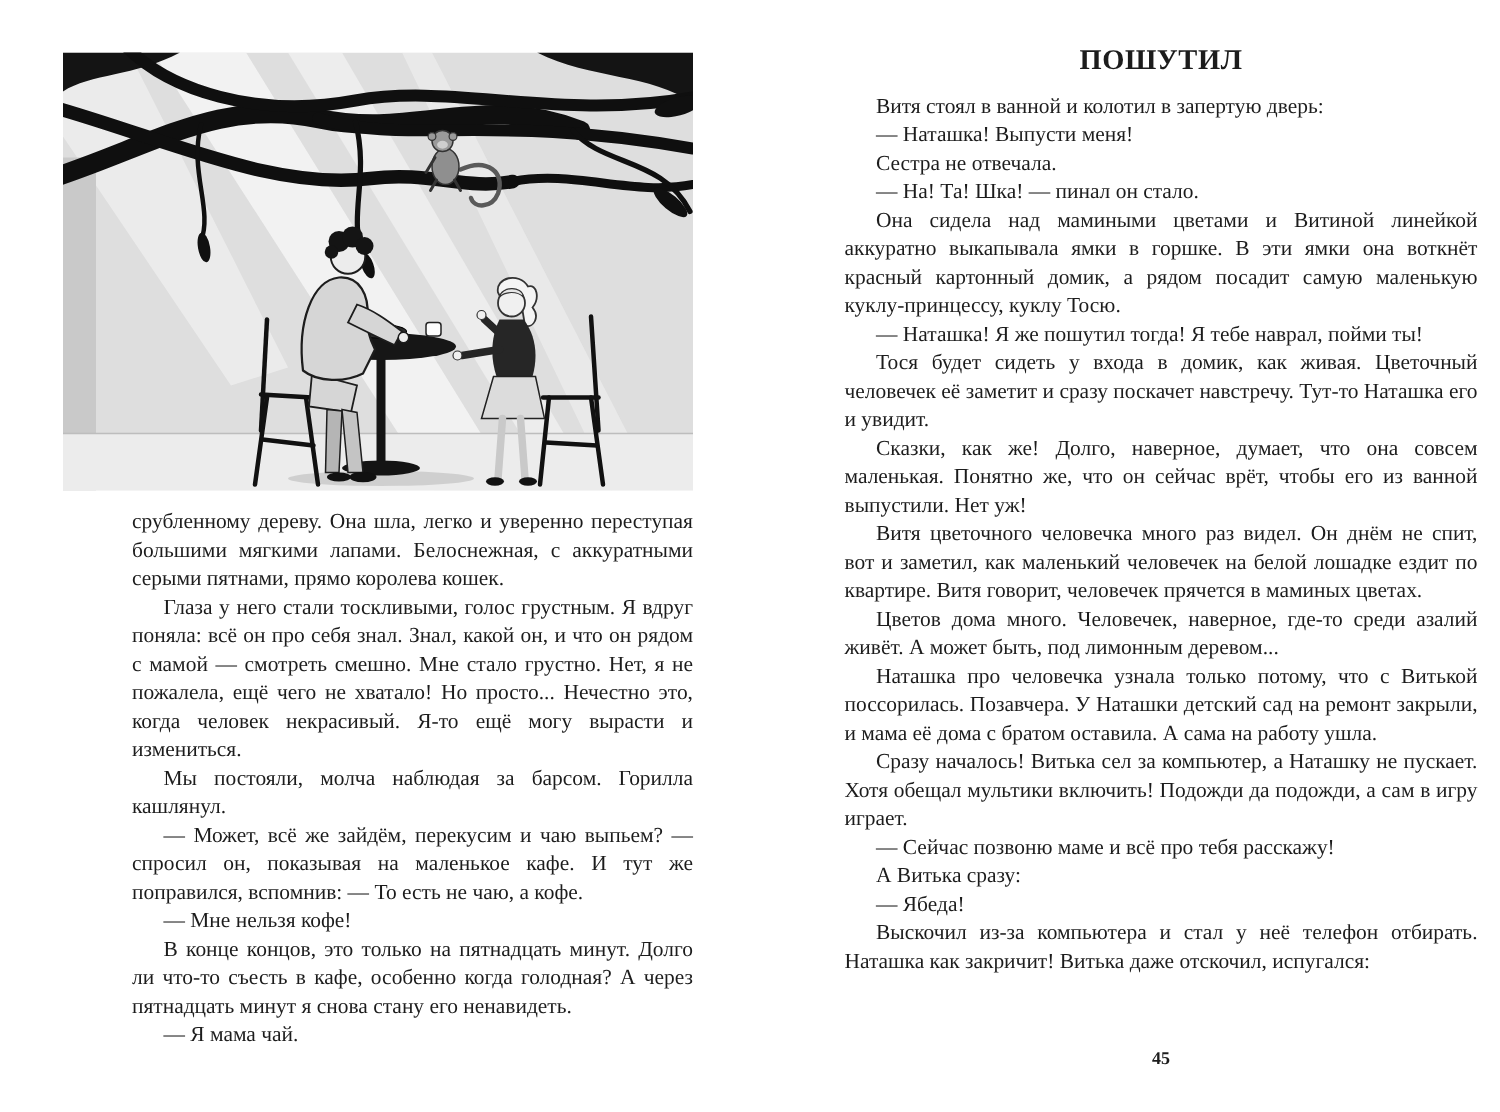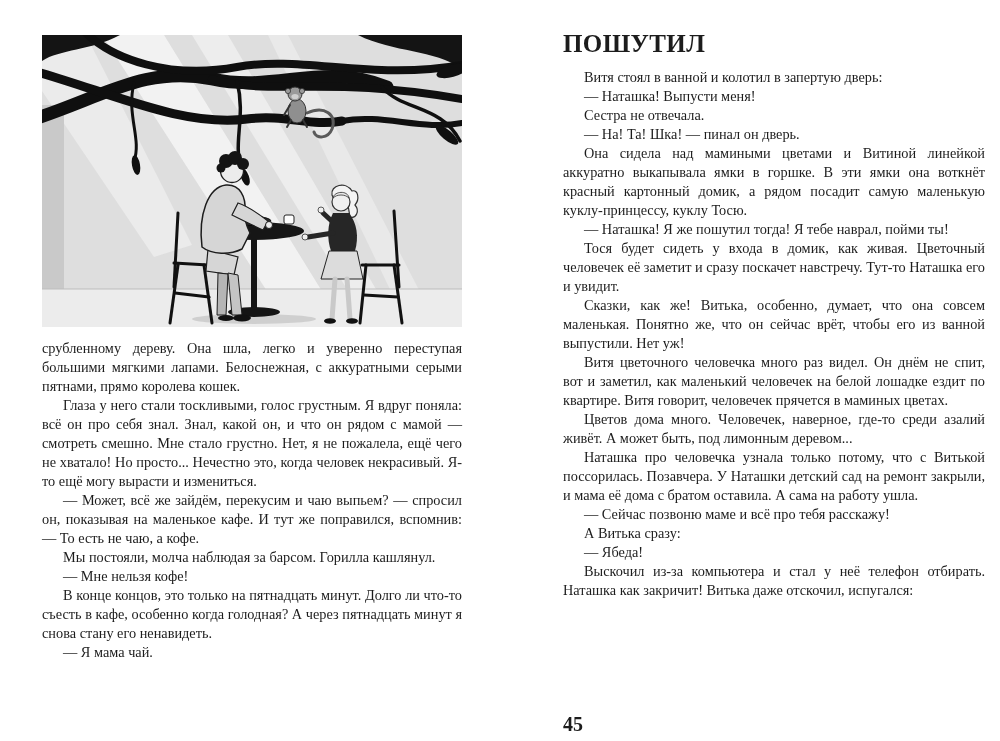--- a/index.html
+++ b/index.html
@@ -9,28 +9,28 @@
     font-family:"Liberation Serif","DejaVu Serif",serif;
   }
   .page{position:absolute;}
   .page-left{left:42px;top:35px;width:420px;}
   .page-right{left:563px;top:28px;width:422px;}
   .illo{margin:0;width:420px;height:292px;display:block;}
   .illo svg{display:block;width:420px;height:292px;}
   .bodytext{font-size:14.3px;line-height:19px;text-align:justify;hyphens:auto;}
   .bodytext p{margin:0;}
   .bodytext p.ind{text-indent:21px;}
-  .page-left .bodytext{margin-top:12px;}
+  .page-left .bodytext{margin-top:12px;margin-left:46px;}
   .chapter-title{
-    margin:2px 0 10px 0;text-align:left;font-weight:bold;
-    font-size:25px;letter-spacing:0.4px;
+    margin:2px 0 10px 0;text-align:center;font-weight:bold;
+    font-size:19px;letter-spacing:0.4px;
   }
   .pagenum{
     position:absolute;left:563px;top:698px;width:422px;
-    text-align:left;font-weight:bold;font-size:20px;margin-top:15px;
+    text-align:center;font-weight:bold;font-size:12px;
   }
 </style>
 </head>
 <body>
 
 <div>
 
   <div class="page page-left">
 
     <figure class="illo">
@@ -134,43 +134,44 @@
           <ellipse cx="288" cy="286" rx="6" ry="2.8" fill="#111"></ellipse>
           <ellipse cx="310" cy="286" rx="6" ry="2.8" fill="#111"></ellipse>
         </g>
       </svg>
     </figure>
 
     <div class="bodytext">
 
     <p>срубленному дереву. Она шла, легко и уверенно переступая большими мягкими лапами. Белоснежная, с аккуратными серыми пятнами, прямо королева кошек.</p>
         <p class="ind">Глаза у него стали тоскливыми, голос грустным. Я вдруг поняла: всё он про себя знал. Знал, какой он, и что он рядом с мамой — смотреть смешно. Мне стало грустно. Нет, я не пожалела, ещё чего не хватало! Но просто... Нечестно это, когда человек некрасивый. Я-то ещё могу вырасти и измениться.</p>
+        <p class="ind">Мы постояли, молча наблюдая за барсом. Горилла кашлянул.</p>
         <p class="ind">— Может, всё же зайдём, перекусим и чаю выпьем? — спросил он, показывая на маленькое кафе. И тут же поправился, вспомнив: — То есть не чаю, а кофе.</p>
-        <p class="ind">Мы постояли, молча наблюдая за барсом. Горилла кашлянул.</p>
         <p class="ind">— Мне нельзя кофе!</p>
         <p class="ind">В конце концов, это только на пятнадцать минут. Долго ли что-то съесть в кафе, особенно когда голодная? А через пятнадцать минут я снова стану его ненавидеть.</p>
         <p class="ind">— Я мама чай.</p>
       </div>
   </div>
 
   <div class="page page-right">
     <h1 class="chapter-title">ПОШУТИЛ</h1>
     <div class="bodytext">
 
     <p class="ind">Витя стоял в ванной и колотил в запертую дверь:</p>
         <p class="ind">— Наташка! Выпусти меня!</p>
         <p class="ind">Сестра не отвечала.</p>
-        <p class="ind">— На! Та! Шка! — пинал он дверь.</p>
+        <p class="ind">— На! Та! Шка! — пинал он стало.</p>
         <p class="ind">Она сидела над мамиными цветами и Витиной линейкой аккуратно выкапывала ямки в горшке. В эти ямки она воткнёт красный картонный домик, а рядом посадит самую маленькую куклу-принцессу, куклу Тосю.</p>
         <p class="ind">— Наташка! Я же пошутил тогда! Я тебе наврал, пойми ты!</p>
         <p class="ind">Тося будет сидеть у входа в домик, как живая. Цветочный человечек её заметит и сразу поскачет навстречу. Тут-то Наташка его и увидит.</p>
-        <p class="ind">Сказки, как же! Витька, особенно, думает, что она совсем маленькая. Понятно же, что он сейчас врёт, чтобы его из ванной выпустили. Нет уж!</p>
+        <p class="ind">Сказки, как же! Долго, наверное, думает, что она совсем маленькая. Понятно же, что он сейчас врёт, чтобы его из ванной выпустили. Нет уж!</p>
         <p class="ind">Витя цветочного человечка много раз видел. Он днём не спит, вот и заметил, как маленький человечек на белой лошадке ездит по квартире. Витя говорит, человечек прячется в маминых цветах.</p>
         <p class="ind">Цветов дома много. Человечек, наверное, где-то среди азалий живёт. А может быть, под лимонным деревом...</p>
         <p class="ind">Наташка про человечка узнала только потому, что с Витькой поссорилась. Позавчера. У Наташки детский сад на ремонт закрыли, и мама её дома с братом оставила. А сама на работу ушла.</p>
+        <p class="ind">Сразу началось! Витька сел за компьютер, а Наташку не пускает. Хотя обещал мультики включить! Подожди да подожди, а сам в игру играет.</p>
         <p class="ind">— Сейчас позвоню маме и всё про тебя расскажу!</p>
         <p class="ind">А Витька сразу:</p>
         <p class="ind">— Ябеда!</p>
         <p class="ind">Выскочил из-за компьютера и стал у неё телефон отбирать. Наташка как закричит! Витька даже отскочил, испугался:</p>
       </div>
   </div>
 
   <div class="pagenum">45</div>
 
 </div>

